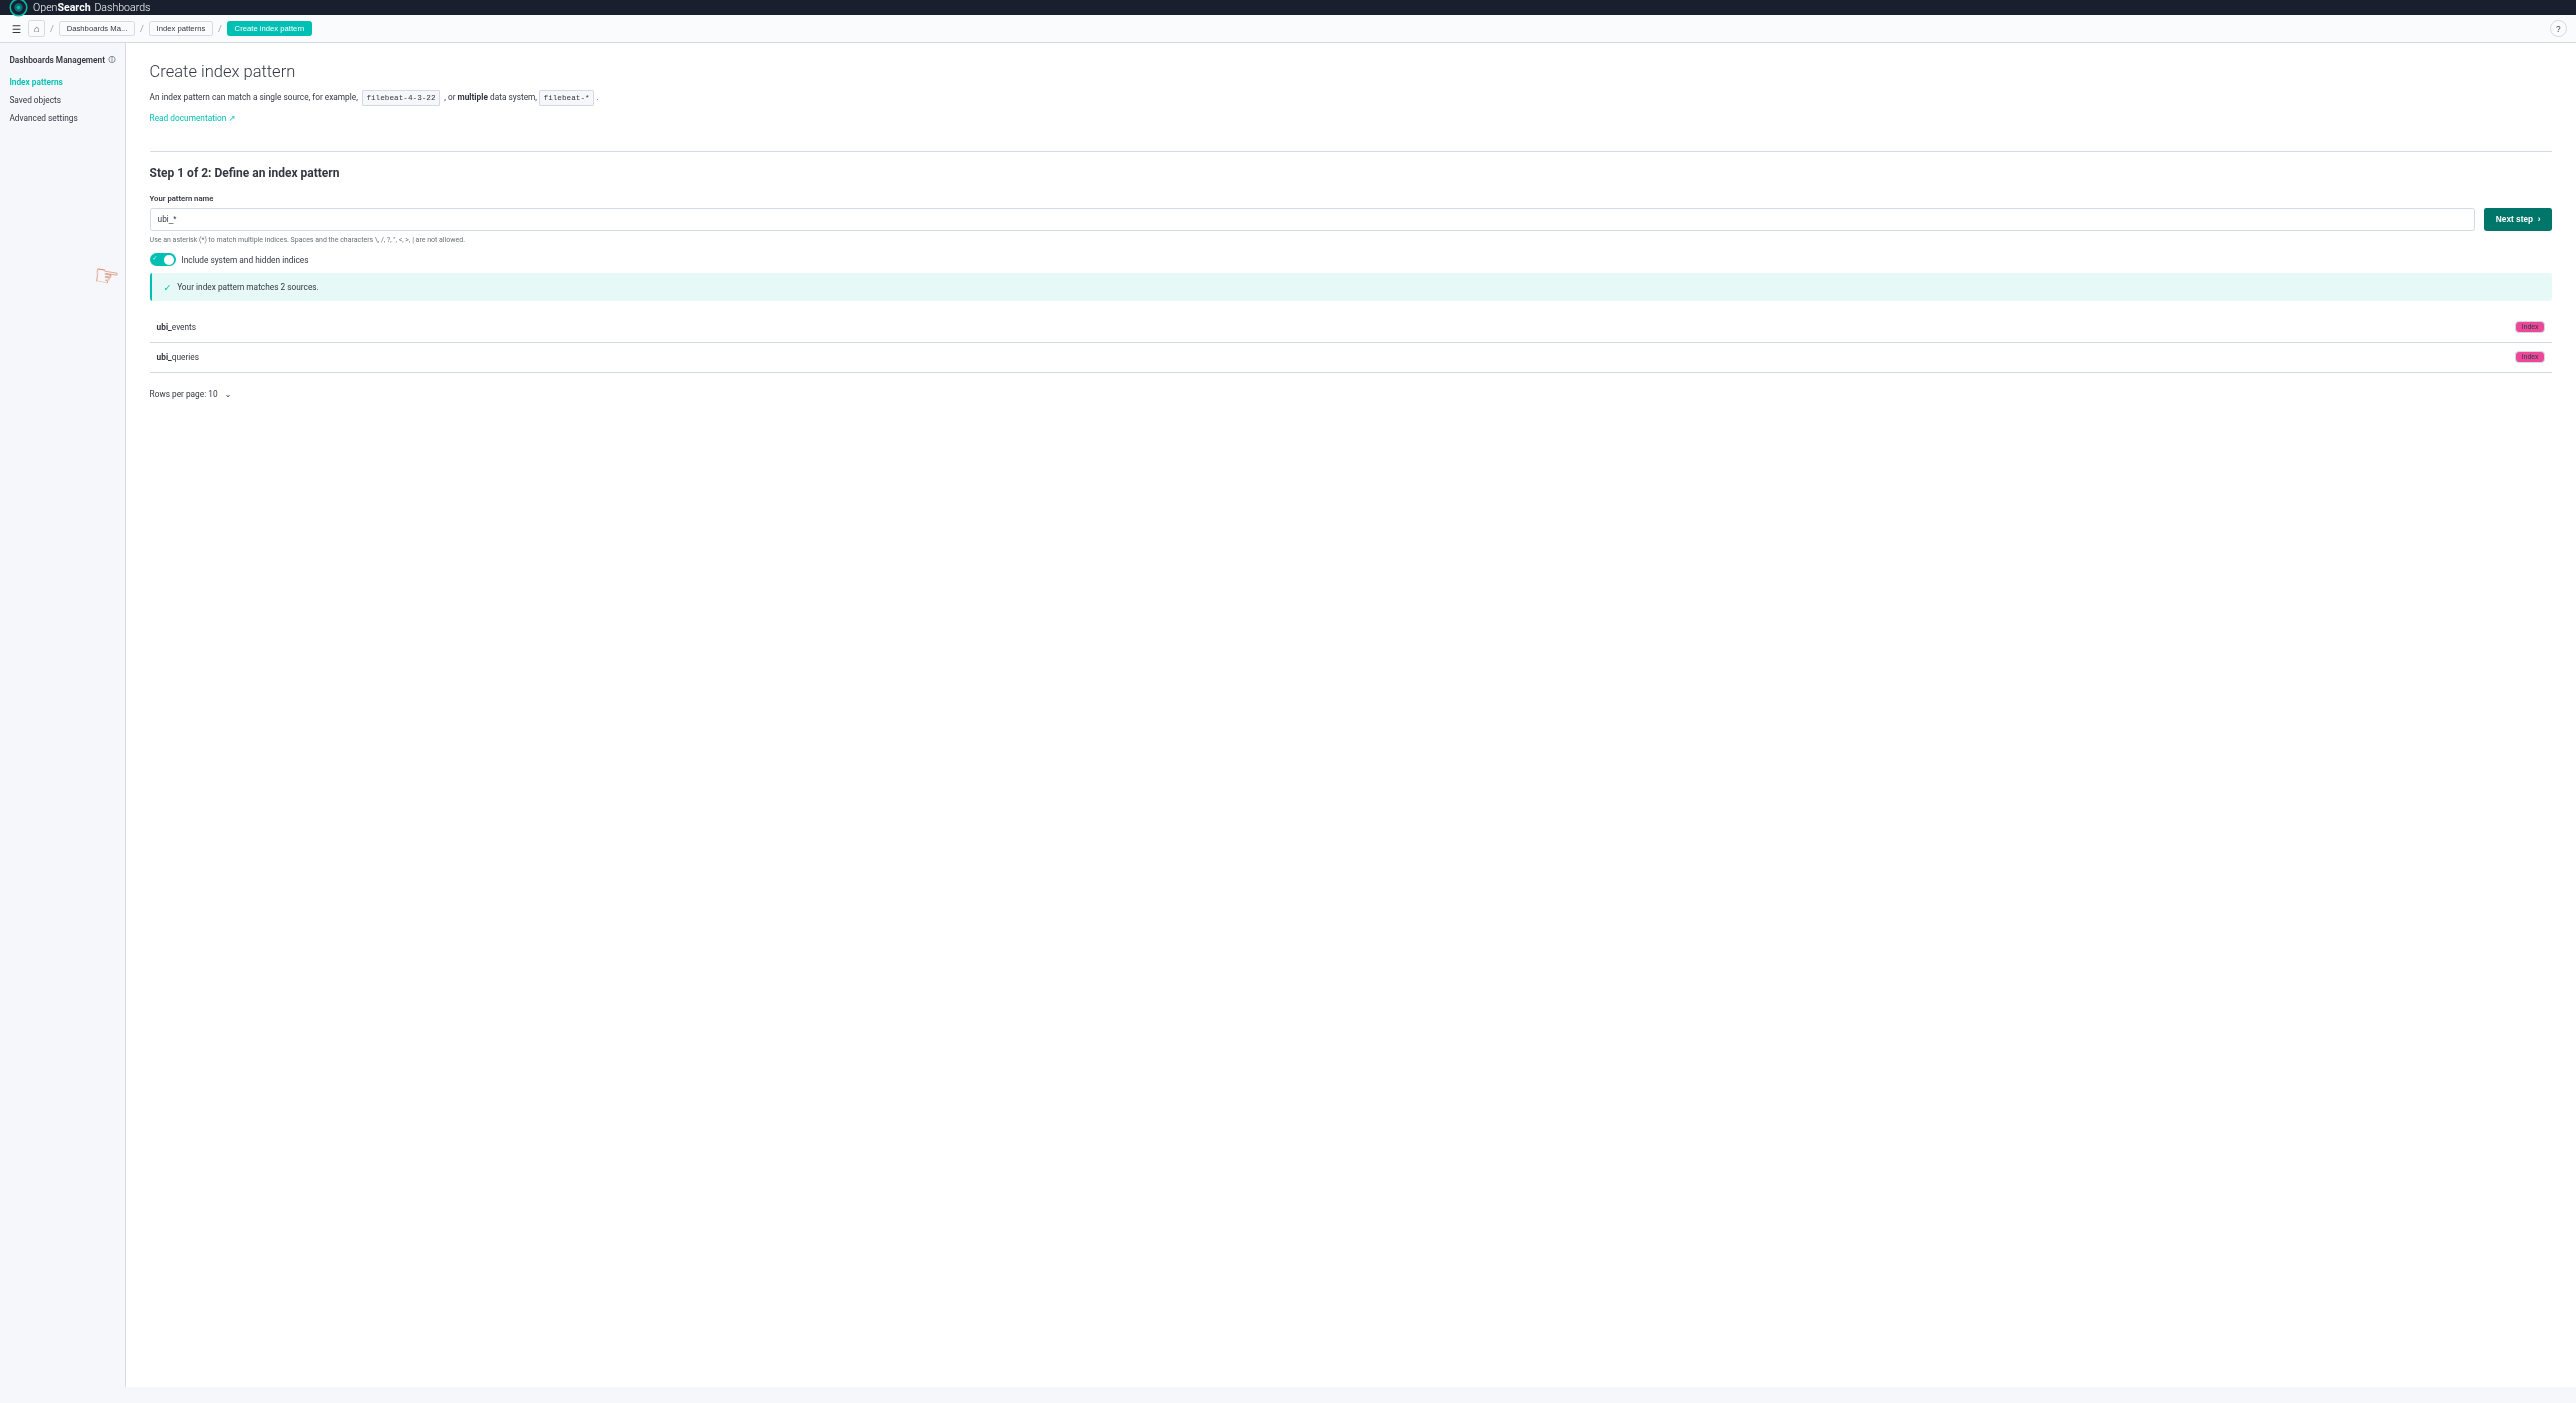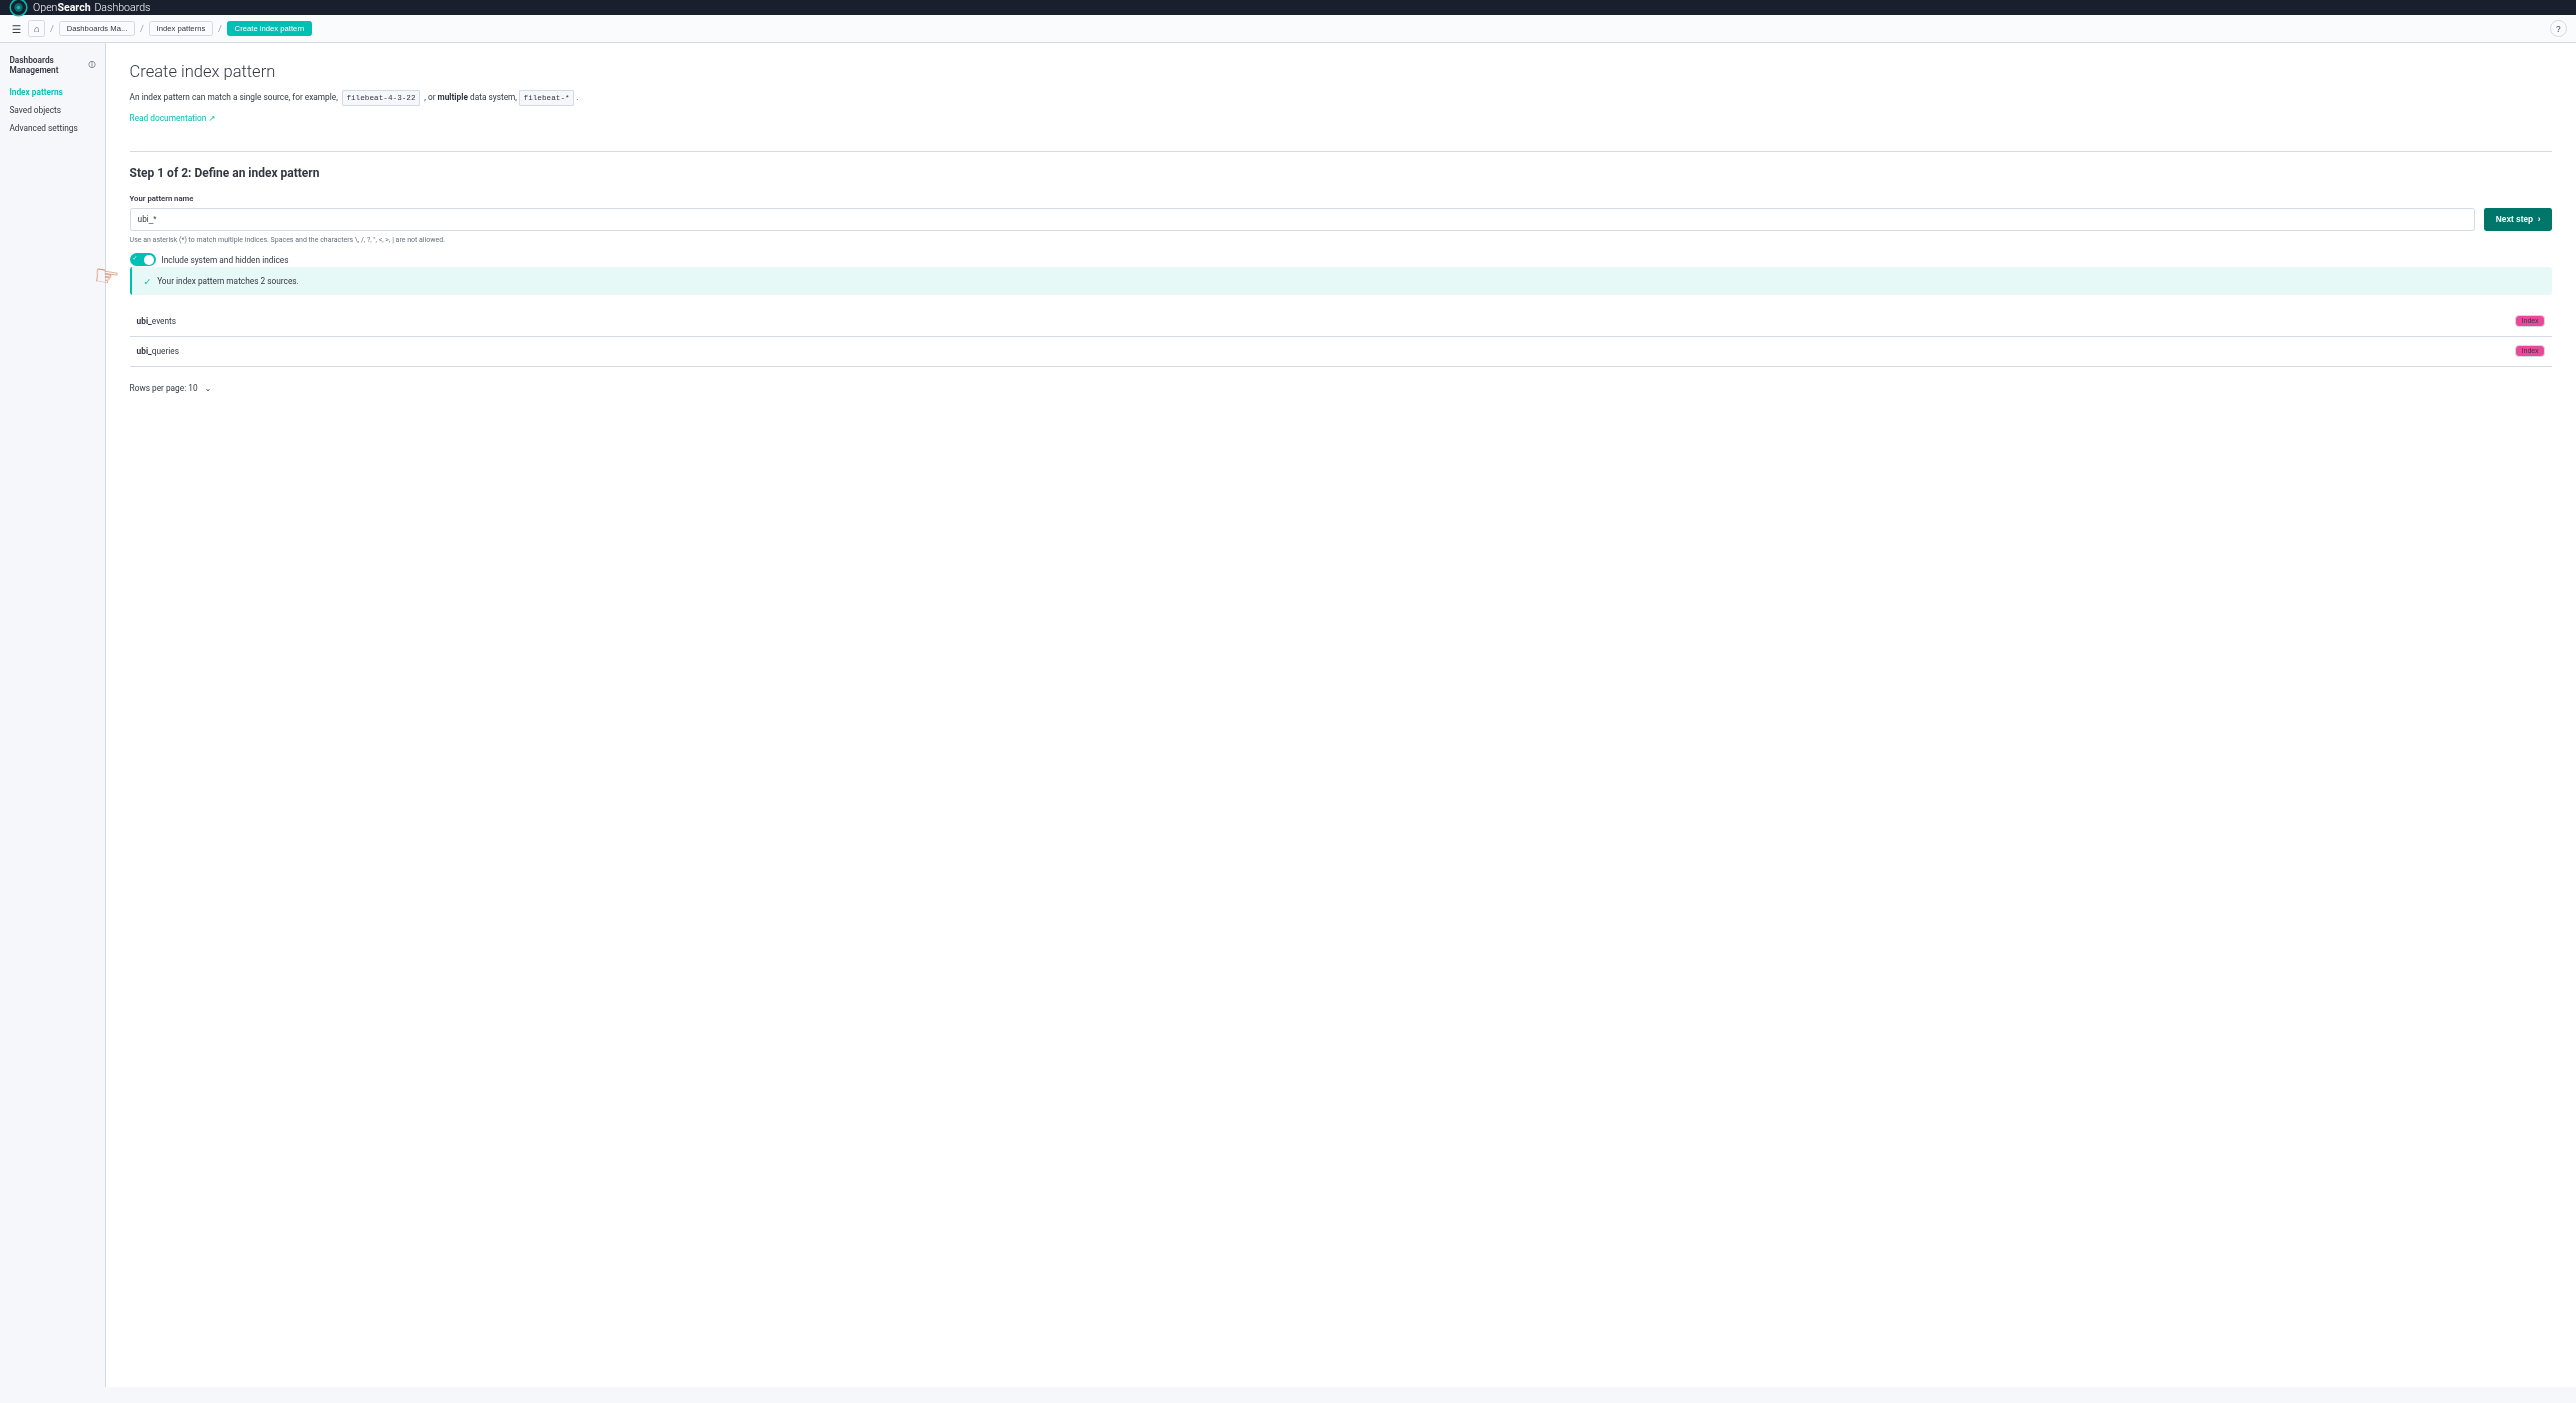--- a/index.html
+++ b/index.html
@@ -81,21 +81,21 @@
     }
 
     
     .main-layout {
       display: flex;
       min-height: calc(100vh - 59px);
     }
 
     
     .sidebar {
-      width: 106px;
+      width: 126px;
       background: #f5f7fa;
       padding: 11.8px 9.4px;
       border-right: 0.6px solid #d3dae6;
     }
     .sidebar-title {
       font-size: 8.3px;
       font-weight: 600;
       color: #343741;
       margin-bottom: 9.4px;
       display: flex;
@@ -218,21 +218,21 @@
       font-size: 7px;
       color: #69707d;
       margin-bottom: 9.4px;
     }
 
     
     .toggle-row {
       display: flex;
       align-items: center;
       gap: 5.9px;
-      margin-bottom: 1px;
+      margin-bottom: 7px;
     }
     .toggle-switch {
       position: relative;
       width: 26px;
       height: 13px;
       cursor: pointer;
     }
     .toggle-track {
       width: 26px;
       height: 13px;

